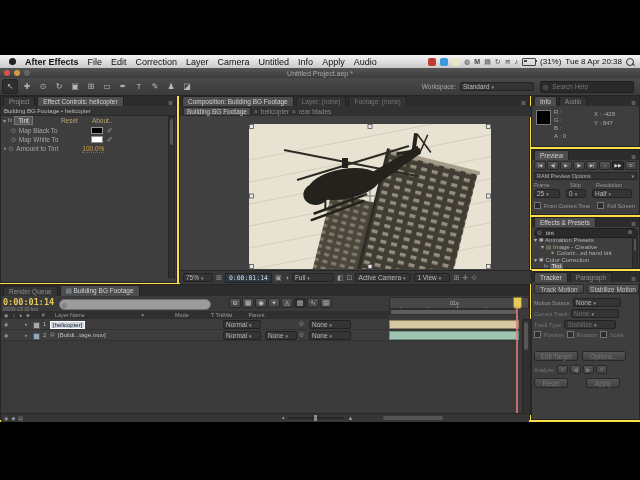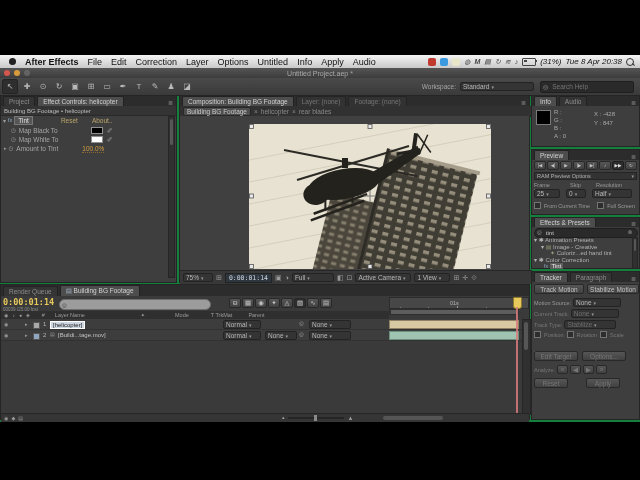--- a/index.html
+++ b/index.html
@@ -1,26 +1,26 @@
 <!DOCTYPE html>
 <html><head>
 <meta charset="utf-8">
 <style>
   html,body{margin:0;padding:0;background:#000;width:640px;height:480px;overflow:hidden;
     font-family:"Liberation Sans",sans-serif;}
   .abs{position:absolute;}
   .stage{position:relative;width:640px;height:480px;background:#000;}
-  .screen{position:absolute;left:0;top:55px;width:640px;height:367px;background:#15803d;}
+  .screen{position:absolute;left:0;top:55px;width:640px;height:367px;background:#fde047;}
   
   .menubar{position:absolute;left:0;top:0;width:640px;height:13px;
     background:linear-gradient(#f4f4f4,#c9c9c9);display:flex;align-items:center;font-size:9px;color:#111;}
   .apple{width:7px;height:7px;background:#222;border-radius:50% 50% 45% 45%;margin:0 9px 0 9px;}
   .mi{margin-right:9px;white-space:nowrap;}
   .mi.b{font-weight:bold;}
-  .mstat{margin-left:auto;display:flex;align-items:center;gap:4px;padding-right:6px;font-size:8px;font-style:italic;}
+  .mstat{margin-left:auto;display:flex;align-items:center;gap:4px;padding-right:6px;font-size:8px;}
   .sq{width:8px;height:8px;border-radius:2px;display:inline-block;}
   .battery{width:12px;height:6px;border:1px solid #444;border-radius:1px;position:relative;display:inline-block;}
   .battery::after{content:"";position:absolute;right:-2px;top:1px;width:1px;height:2px;background:#444;}
   .battery i{position:absolute;left:1px;top:1px;width:3px;height:2px;background:#444;}
   .spot{width:6px;height:6px;border:1px solid #333;border-radius:50%;position:relative;display:inline-block;}
   .spot::after{content:"";position:absolute;left:5px;top:5px;width:3px;height:1px;background:#333;transform:rotate(45deg);}
   
   .titlebar{position:absolute;left:0;top:13px;width:640px;height:10px;
     background:linear-gradient(#555,#3c3c3c);display:flex;align-items:center;}
   .tl{width:6px;height:6px;border-radius:50%;margin-left:4px;}
@@ -63,21 +63,21 @@
 <div class="stage">
  <div class="screen">
 
   <div class="menubar">
     <span class="apple"></span>
     <span class="mi b">After Effects</span>
     <span class="mi">File</span>
     <span class="mi">Edit</span>
     <span class="mi">Correction</span>
     <span class="mi">Layer</span>
-    <span class="mi">Options</span>
+    <span class="mi">Camera</span>
     <span class="mi">Untitled</span>
     <span class="mi">Info</span>
     <span class="mi">Apply</span>
     <span class="mi">Audio</span>
     <span class="mstat">
       <span class="sq" style="background:#c03a30"></span>
       <span class="sq" style="background:#3b99e0"></span>
       <span class="sq" style="background:#e9e5ca"></span>
       <span class="ico" style="color:#444">◍</span>
       <span class="ico" style="color:#444;font-weight:bold">M</span>

